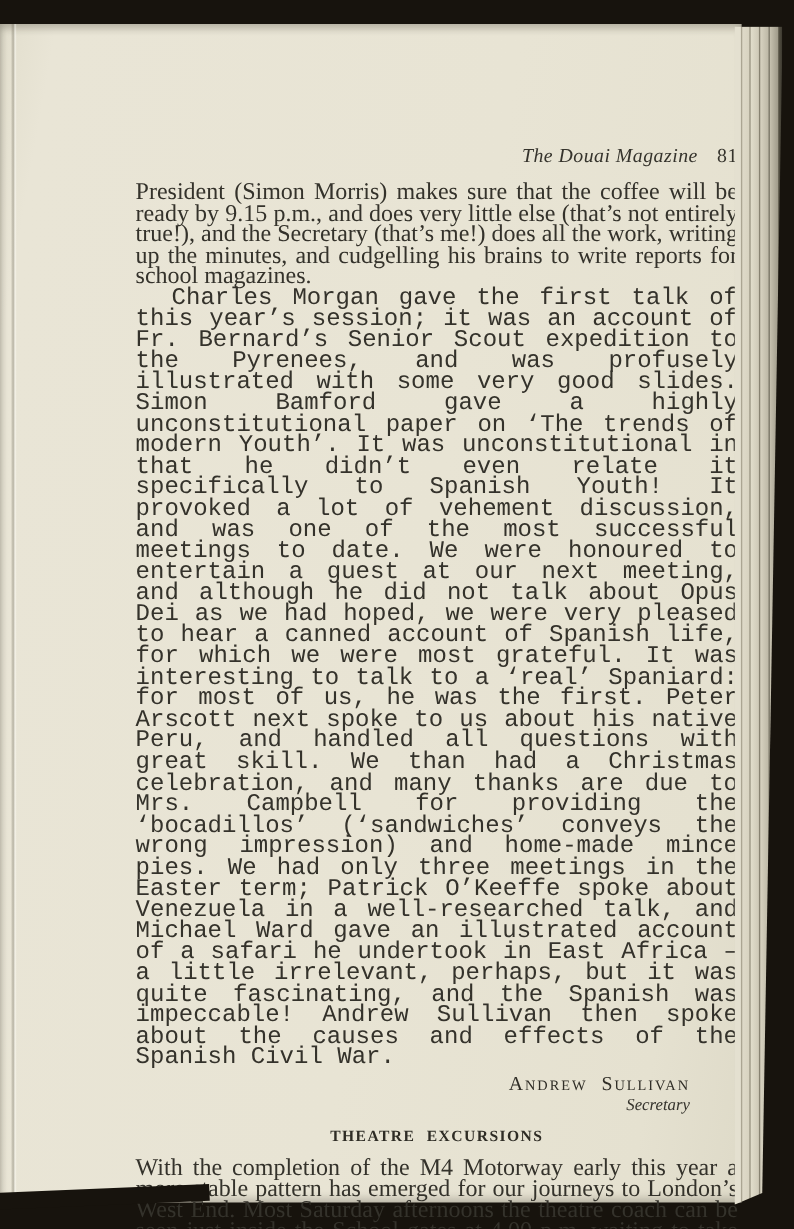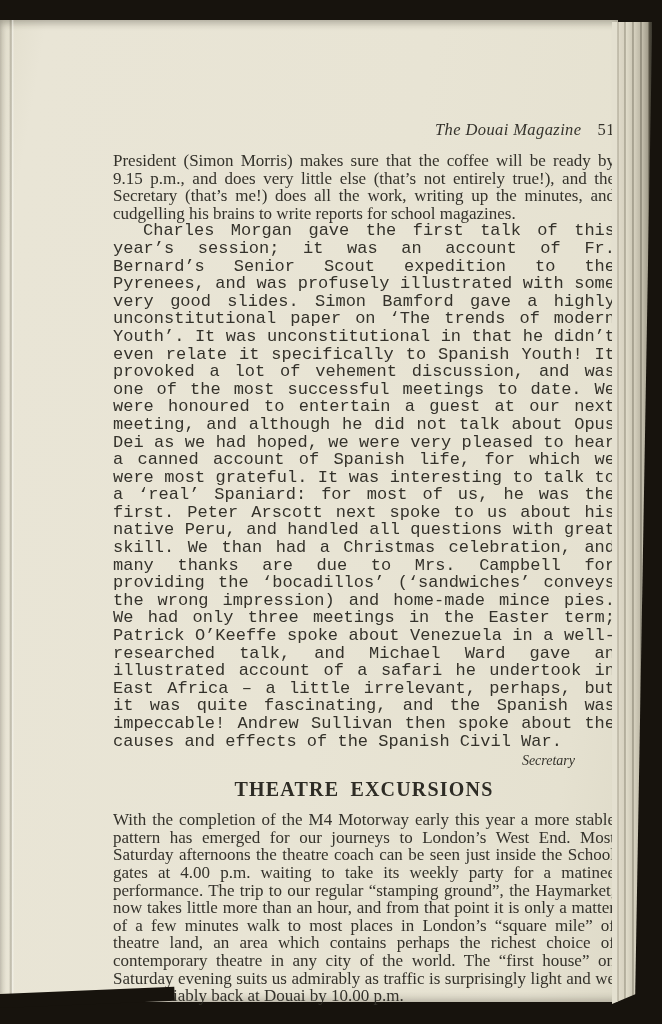--- a/index.html
+++ b/index.html
@@ -51,66 +51,67 @@
     margin-top: 84px;
     display: flex; justify-content: flex-end; align-items: baseline;
     gap: 16px;
     font-size: 16.5px;
   }
   .mag-title { font-style: italic; letter-spacing: 0.4px; }
   .page-num { letter-spacing: 0.5px; }
   .body-par {
     margin: 0;
     text-align: justify;
-    font-size: 17px;
+    font-size: 20px;
     line-height: 17.6px;
     color: #34322b;
   }
   .first-par { margin-top: 12px; }
   .indent { text-indent: 30px; font-family: Liberation Mono, monospace; }
   .signature { text-align: right; padding-right: 40px; margin-top: 2px; }
   .sig-name {
     font-variant: small-caps;
     font-size: 16.5px;
     letter-spacing: 1.6px;
     word-spacing: 6px;
     color: #302e27;
   }
   .sig-role { font-style: italic; font-size: 14px; line-height: 17px; }
   .section-heading {
     margin: 9px 0 10px 0;
     text-align: center;
-    font-size: 20px;
+    font-size: 13px;
     font-weight: bold;
     letter-spacing: 1.2px;
     word-spacing: 5px;
     color: #2e2c25;
   }
 </style>
 </head>
 <body>
 
 <div class="book">
 
   <div class="page">
     <div class="crease"></div>
 
     <div class="content">
 
       <div class="running-header">
         <span class="mag-title">The Douai Magazine</span>
-        <span class="page-num">51</span>
+        <span class="page-num">81</span>
       </div>
 
       <p class="body-par first-par">President (Simon Morris) makes sure that the coffee will be ready by 9.15 p.m., and does very little else (that’s not entirely true!), and the Secretary (that’s me!) does all the work, writing up the minutes, and cudgelling his brains to write reports for school magazines.</p>
 
       <p class="body-par indent">Charles Morgan gave the first talk of this year’s session; it was an account of Fr. Bernard’s Senior Scout expedition to the Pyrenees, and was profusely illustrated with some very good slides. Simon Bamford gave a highly unconstitutional paper on ‘The trends of modern Youth’. It was unconstitutional in that he didn’t even relate it specifically to Spanish Youth! It provoked a lot of vehement discussion, and was one of the most successful meetings to date. We were honoured to entertain a guest at our next meeting, and although he did not talk about Opus Dei as we had hoped, we were very pleased to hear a canned account of Spanish life, for which we were most grateful. It was interesting to talk to a ‘real’ Spaniard: for most of us, he was the first. Peter Arscott next spoke to us about his native Peru, and handled all questions with great skill. We than had a Christmas celebration, and many thanks are due to Mrs. Campbell for providing the ‘bocadillos’ (‘sandwiches’ conveys the wrong impression) and home-made mince pies. We had only three meetings in the Easter term; Patrick O’Keeffe spoke about Venezuela in a well-researched talk, and Michael Ward gave an illustrated account of a safari he undertook in East Africa – a little irrelevant, perhaps, but it was quite fascinating, and the Spanish was impeccable! Andrew Sullivan then spoke about the causes and effects of the Spanish Civil War.</p>
 
 
       <div class="signature">
+        <div class="sig-name">Andrew Sullivan</div>
         <div class="sig-role">Secretary</div>
       </div>
 
       <h2 class="section-heading">THEATRE EXCURSIONS</h2>
 
       <p class="body-par">With the completion of the M4 Motorway early this year a more stable pattern has emerged for our journeys to London’s West End. Most Saturday afternoons the theatre coach can be seen just inside the School gates at 4.00 p.m. waiting to take its weekly party for a matinee performance. The trip to our regular “stamping ground”, the Haymarket, now takes little more than an hour, and from that point it is only a matter of a few minutes walk to most places in London’s “square mile” of theatre land, an area which contains perhaps the richest choice of contemporary theatre in any city of the world. The “first house” on Saturday evening suits us admirably as traffic is surprisingly light and we are invariably back at Douai by 10.00 p.m.</p>
 
     </div>
   </div>
 

